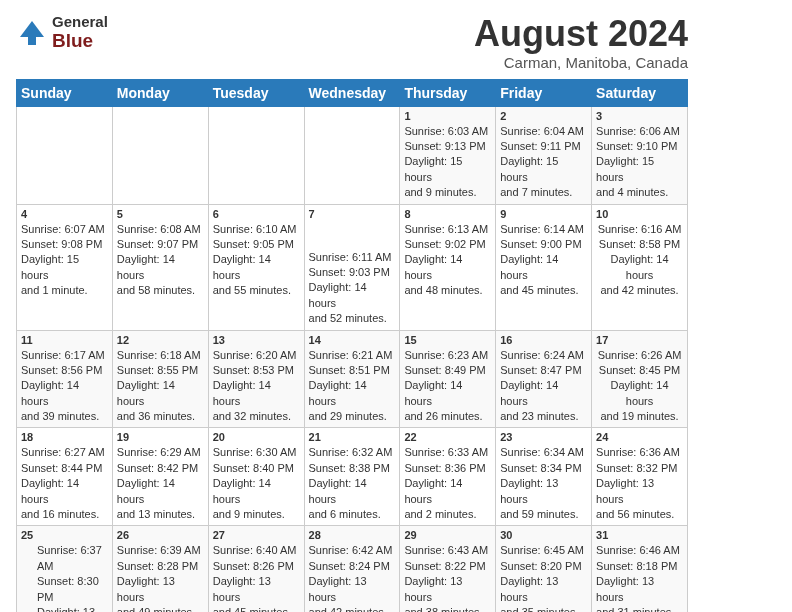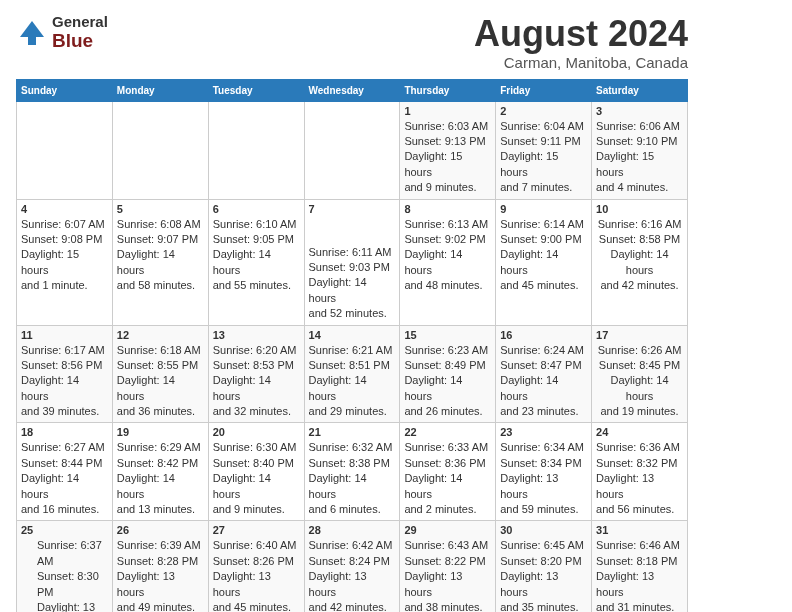--- a/index.html
+++ b/index.html
@@ -62,21 +62,21 @@
     }
     .calendar {
       flex: 1;
       border-collapse: collapse;
       width: 100%;
       table-layout: fixed;
     }
     .calendar thead tr th {
       background-color: #2a7aba;
       color: #fff;
-      font-size: 10px;
+      font-size: 14px;
       font-weight: bold;
       padding: 5px 4px;
       text-align: left;
       border: 1px solid #2a7aba;
     }
     .calendar tbody tr td {
       border: 1px solid #ccc;
       vertical-align: top;
       padding: 3px 4px;
       font-size: 8.5px;

